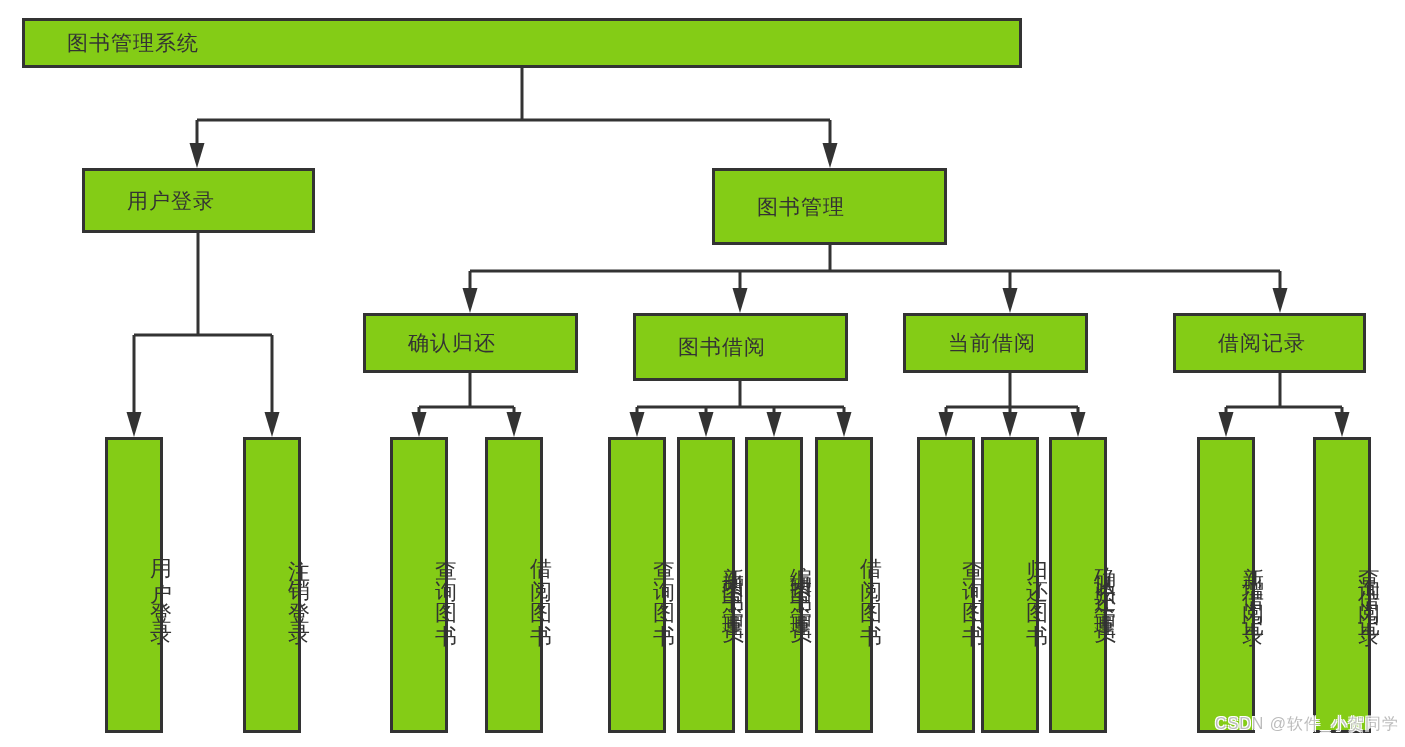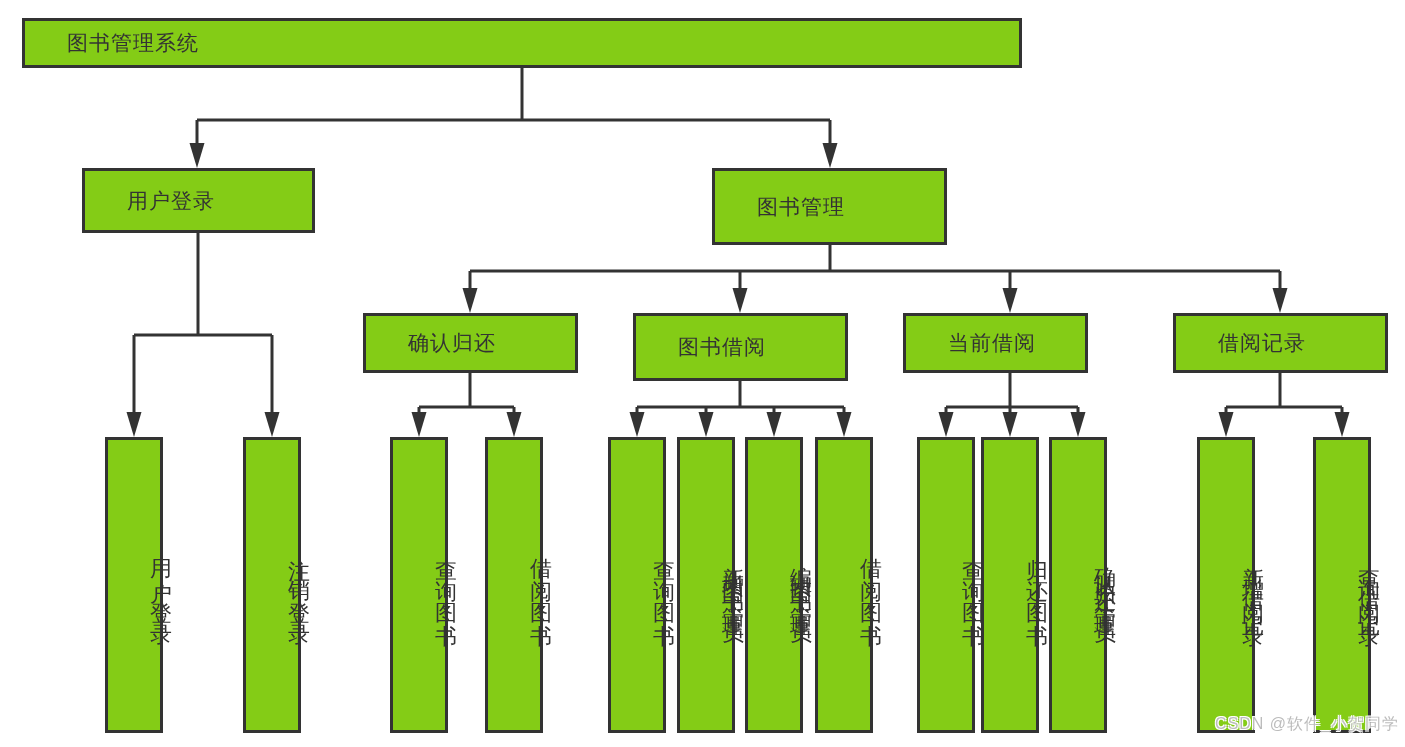--- a/index.html
+++ b/index.html
@@ -102,21 +102,21 @@
 
   <div class="box" style="left:363px;top:313px;width:215px;height:60px">
     <span class="hlabel">确认归还</span>
   </div>
   <div class="box" style="left:633px;top:313px;width:215px;height:68px">
     <span class="hlabel">图书借阅</span>
   </div>
   <div class="box" style="left:903px;top:313px;width:185px;height:60px">
     <span class="hlabel">当前借阅</span>
   </div>
-  <div class="box" style="left:1173px;top:313px;width:215px;height:60px">
+  <div class="box" style="left:1173px;top:313px;width:193px;height:60px">
     <span class="hlabel">借阅记录</span>
   </div>
 
   <div class="box vbox" style="left:105px">
     <span class="vlabel" style="letter-spacing: 22px;">用户登录</span>
   </div>
   <div class="box vbox" style="left:243px">
     <span class="vlabel" style="letter-spacing: 22px;">注销登录</span>
   </div>
 

